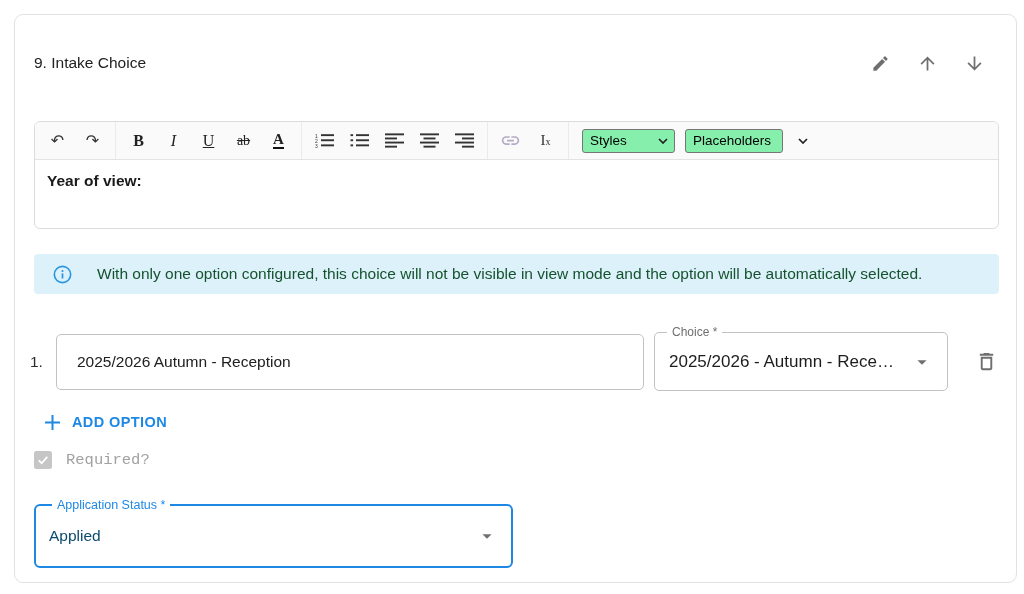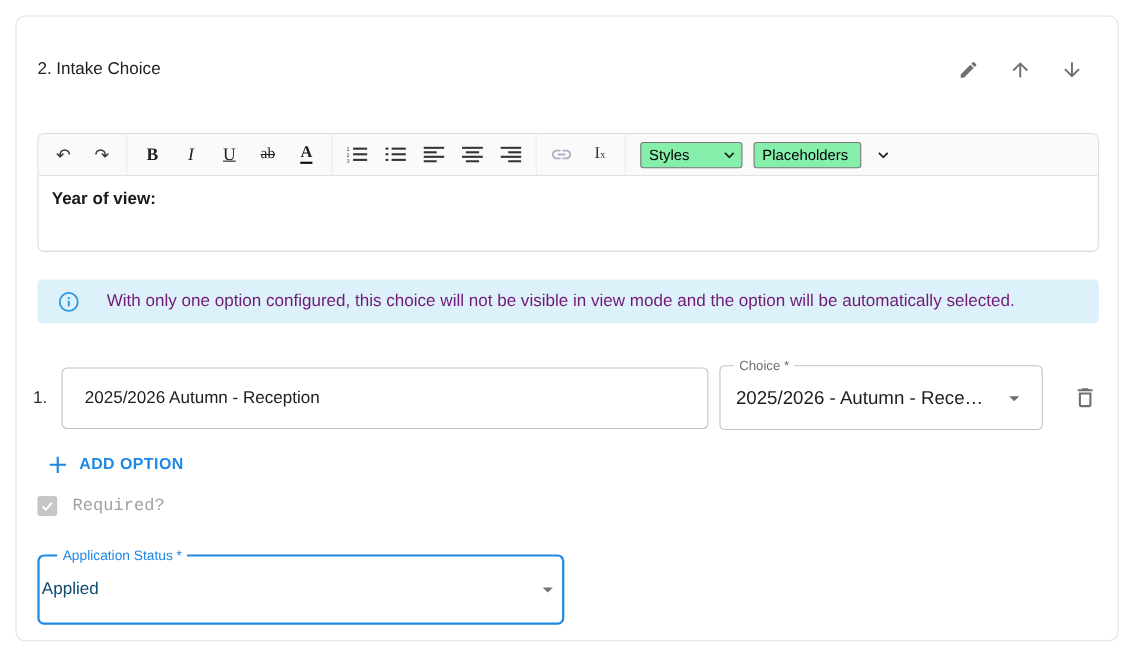--- a/index.html
+++ b/index.html
@@ -38,21 +38,21 @@
     height: 24px; border: 1px solid #767676; border-radius: 3px; background: #86efac;
     padding: 0 6px 0 7px; font-size: 13.5px; color: #000; margin-left: 8px; cursor: pointer; }
   .sel-styles { width: 93px; }
   .sel-placeholders { width: 98px; margin-left: 10px; gap: 27px; }
   .editor-body { height: 69px; padding: 12px; font-size: 15.5px; font-weight: bold; color: #1a1a1a; }
 
   
   .banner { position: absolute; top: 239px; left: 19px; width: 965px; height: 40px;
     background: #ddf1fb; border-radius: 4px; display: flex; align-items: center; }
   .banner-icon { margin-left: 19px; flex: 0 0 auto; display: flex; }
-  .banner-text { margin-left: 25px; font-size: 15.5px; color: #701a75; }
+  .banner-text { margin-left: 25px; font-size: 15.5px; color: #14532d; }
 
   
   .option-row { position: absolute; top: 317px; left: 19px; width: 980px; height: 59px;
     display: flex; align-items: center; }
   .opt-num { width: 26px; margin-left: -4px; font-size: 15.5px; color: #2c2c2c; }
   .text-field { width: 588px; height: 56px; border: 1px solid #c2c2c2; border-radius: 5px;
     display: flex; align-items: center; padding: 0 20px; font-size: 15.5px; color: #202020;
     background: #fff; cursor: text; }
   .outlined-select { position: relative; display: flex; align-items: center;
     border: 1px solid #c2c2c2; border-radius: 5px; background: #fff; cursor: pointer; }
@@ -72,33 +72,33 @@
 
   
   .required-row { position: absolute; top: 436px; left: 19px; display: flex;
     align-items: center; gap: 14px; }
   .checkbox { width: 18px; height: 18px; border-radius: 2.5px; background: #c6c6c6;
     display: flex; align-items: center; justify-content: center; cursor: default; }
   .required-label { font-size: 15.5px; color: #a2a2a2; font-family: Liberation Mono, monospace; }
 
   
   .app-status { position: absolute; top: 489px; left: 19px; width: 479px; height: 64px;
-    border: 2px solid #1e88e5; border-radius: 6px; padding: 0 2px; justify-content: space-between; }
+    border: 2px solid #1e88e5; border-radius: 6px; padding: 0 13px; justify-content: space-between; }
   .app-status .float-label { color: #1e88e5; font-size: 12.5px; left: 16px; }
   .app-status-value { font-size: 15.5px; color: #0c4a6e; }
 
   svg { display: block; }
 </style>
 </head>
 <body>
 
 <div class="card">
 
   <div class="card-header">
-    <div class="card-title">2. Intake Choice</div>
+    <div class="card-title">9. Intake Choice</div>
     <div class="header-actions">
       <button class="icon-btn">
         <span>
           <svg width="19" height="19" viewBox="0 0 24 24" fill="#6f6f6f">
               <path d="M3 17.25V21h3.75L17.81 9.94l-3.75-3.75L3 17.25zM20.71 7.04c.39-.39.39-1.02 0-1.41l-2.34-2.34a.9959.9959 0 0 0-1.41 0l-1.83 1.83 3.75 3.75 1.83-1.83z"></path>
             </svg>
         </span>
       </button>
       <button class="icon-btn">
         <span>

